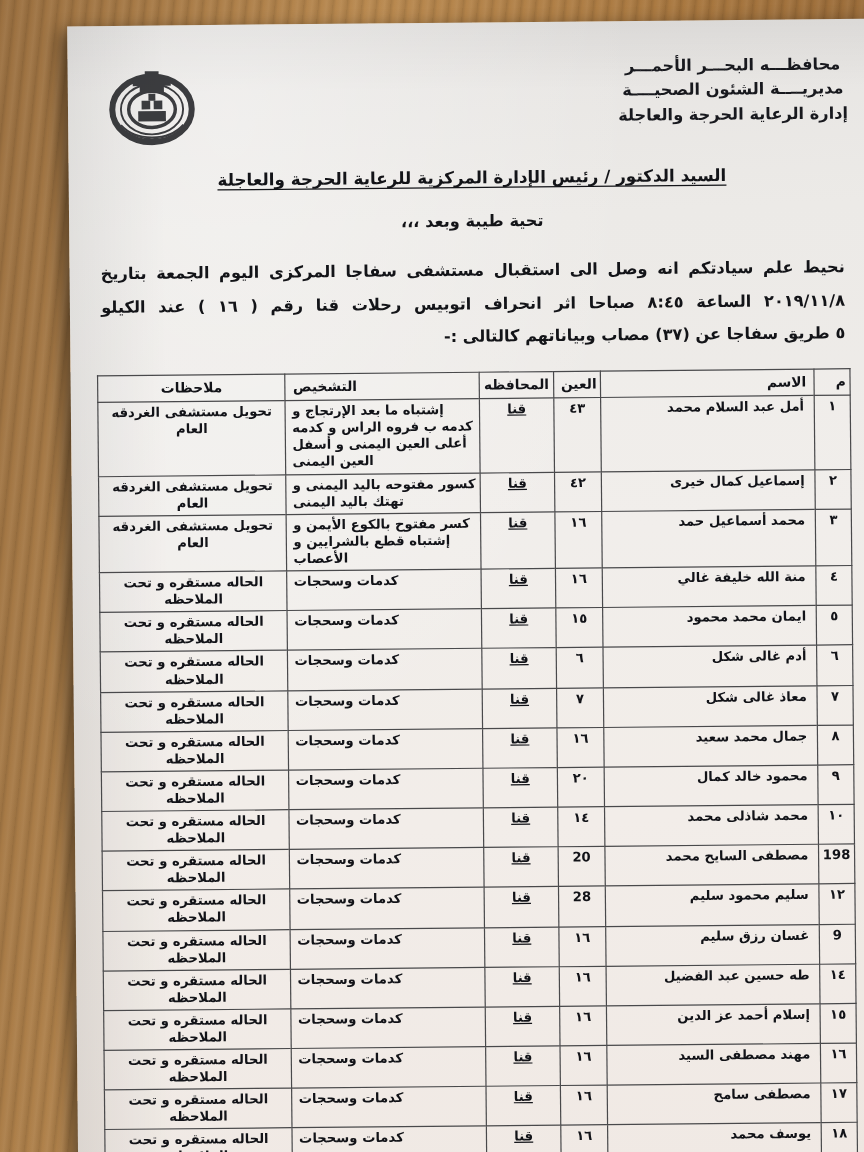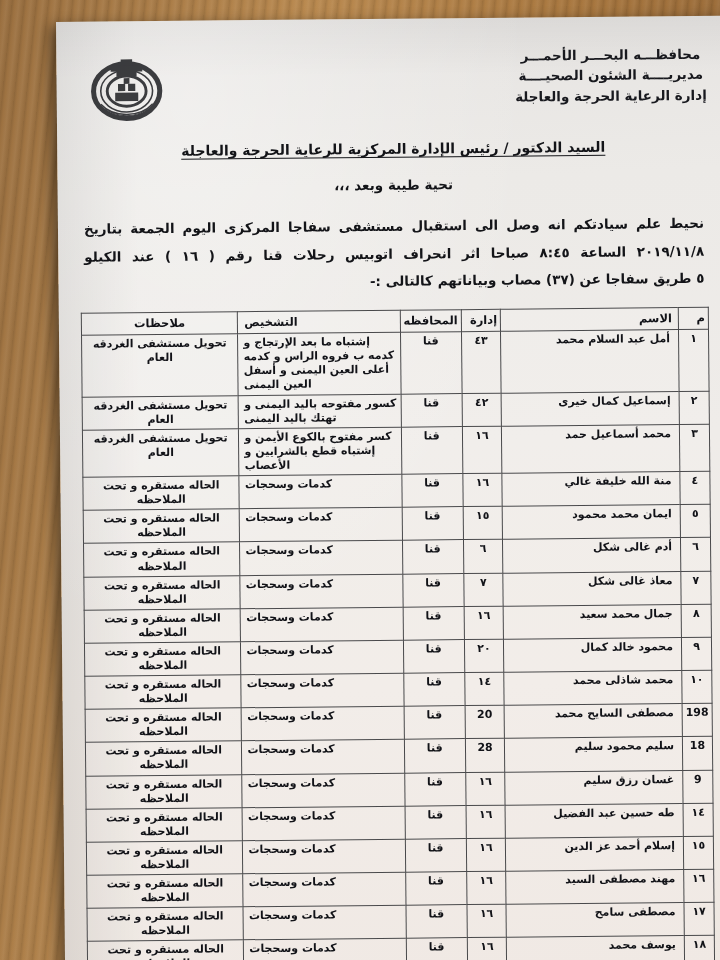--- a/index.html
+++ b/index.html
@@ -168,21 +168,21 @@
   col.c-num   { width: 30px; }
   col.c-name  { width: 192px; }
   col.c-age   { width: 40px; }
   col.c-gov   { width: 44px; }
   col.c-diag  { width: 174px; }
   col.c-notes { width: 168px; }
 
   td.num   { text-align: center; }
   td.name  { text-align: right; padding-right: 8px; }
   td.age   { text-align: center; margin-left: 24px; }
-  td.gov   { text-align: center; }
+  td.gov   { text-align: center; text-decoration: underline; }
   td.diag  { text-align: left; padding-left: 5px; }
   td.notes { text-align: center; }
 
   tr.tall td { height: 62px; }
 
   
   #content { filter: contrast(1.02); }
 </style>
 </head>
 <body>
@@ -232,21 +232,21 @@
           <col class="c-name">
           <col class="c-age">
         <col class="c-gov">
           <col class="c-diag">
           <col class="c-notes">
       </colgroup>
       <thead>
         <tr>
           <th>م</th>
           <th class="h-name">الاسم</th>
-          <th>إدارة</th>
+          <th>العين</th>
           <th>المحافظه</th>
           <th class="h-diag">التشخيص</th>
           <th class="h-notes">ملاحظات</th>
         </tr>
       </thead>
       <tbody id="table-body">
           <tr class="tall">
             <td class="num">١</td>
             <td class="name">أمل عبد السلام محمد</td>
             <td class="age">٤٣</td>
@@ -328,21 +328,21 @@
           </tr>
           <tr>
             <td class="num">198</td>
             <td class="name">مصطفى السايح محمد</td>
             <td class="age">20</td>
             <td class="gov">قنا</td>
             <td class="diag">كدمات وسحجات</td>
             <td class="notes">الحاله مستقره و تحت الملاحظه</td>
           </tr>
           <tr>
-            <td class="num">18</td>
+            <td class="num">١٢</td>
             <td class="name">سليم محمود سليم</td>
             <td class="age">28</td>
             <td class="gov">قنا</td>
             <td class="diag">كدمات وسحجات</td>
             <td class="notes">الحاله مستقره و تحت الملاحظه</td>
           </tr>
           <tr>
             <td class="num">9</td>
             <td class="name">غسان رزق سليم</td>
             <td class="age">١٦</td>

